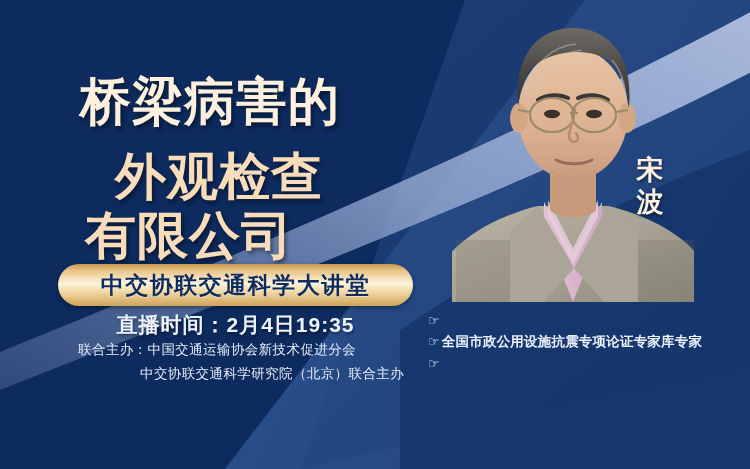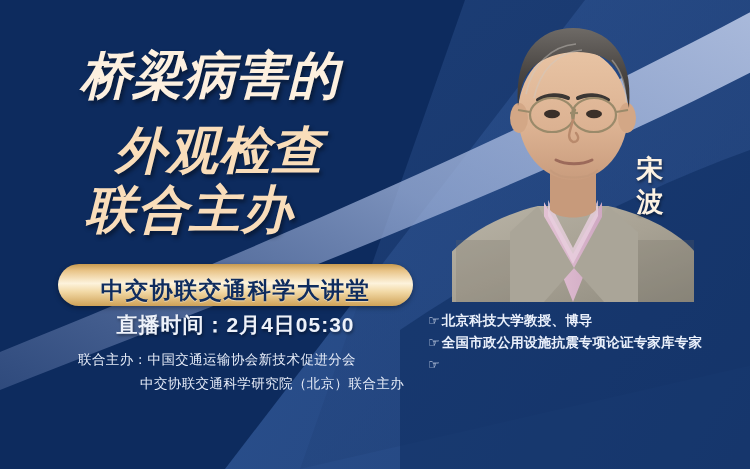--- a/index.html
+++ b/index.html
@@ -36,52 +36,52 @@
   .dark-curve path{fill:#0d2b5e;}
 
   
   .portrait{
     position:absolute;left:452px;top:2px;width:242px;height:300px;
     overflow:hidden;
   }
   .portrait .photo{position:absolute;inset:0;}
 
   
-  .title-block{position:absolute;left:0;top:50px;width:430px;font-style:italic;}
+  .title-block{position:absolute;left:0;top:76px;width:430px;}
   .t-line{
     font-weight:bold;letter-spacing:1px;line-height:1;
     text-shadow:2px 3px 4px rgba(0,0,0,.45);
     white-space:nowrap;
   }
   .t1{font-size:51px;color:#fdf0df;margin-left:80px;}
   .t2{font-size:51px;color:#f9ddba;margin-left:115px;margin-top:24px;}
   .t3{font-size:51px;color:#f9ddba;margin-left:85px;margin-top:8px;}
 
   
   .pill{
     position:absolute;left:58px;top:264px;width:355px;height:42px;
     border-radius:21px;
     background:linear-gradient(180deg,#c79a4f 0%,#e9c488 16%,#fdf3dc 46%,#f2d9a6 66%,#cfa257 100%);
     box-shadow:0 2px 5px rgba(0,0,0,.35);
-    display:flex;align-items:flex-end;justify-content:center;
+    display:flex;align-items:center;justify-content:center;
   }
   .pill span{
     font-size:23px;font-weight:bold;color:#0f2c5e;letter-spacing:1.5px;
     text-shadow:0 1px 0 rgba(255,255,255,.4);
   }
 
   
   .bc-time{
     position:absolute;left:58px;top:311px;width:355px;text-align:center;
     font-size:21px;font-weight:bold;color:#eef2fa;letter-spacing:1px;
     text-shadow:1px 2px 3px rgba(0,0,0,.4);
   }
 
   
-  .orgs{position:absolute;left:78px;top:348px;width:370px;}
+  .orgs{position:absolute;left:78px;top:338px;width:370px;}
   .org-line{
     font-size:13.5px;color:#e6ecf8;line-height:1.75;letter-spacing:.4px;
     white-space:nowrap;
   }
   .org-line.indent{padding-left:62px;}
 
   
   .name-v{
     position:absolute;left:630px;top:155px;width:40px;
     text-align:center;
@@ -195,43 +195,42 @@
 
       <path d="M104,158 C114,163 130,163 140,158" stroke="#9c6a5a" stroke-width="3" fill="none" stroke-linecap="round"></path>
 
       <path d="M98,168 C108,178 136,178 146,168" stroke="#c2977a" stroke-width="2" fill="none" opacity="0.6"></path>
     </svg>
   </div>
 
   <div class="title-block">
     <div class="t-line t1">桥梁病害的</div>
     <div class="t-line t2">外观检查</div>
-    <div class="t-line t3">联合主办</div>
+    <div class="t-line t3">有限公司</div>
   </div>
 
   <div class="pill">
     <span>中交协联交通科学大讲堂</span>
   </div>
 
-  <div class="bc-time">直播时间：2月4日05:30</div>
+  <div class="bc-time">直播时间：2月4日19:35</div>
 
   <div class="orgs">
     <div class="org-line">联合主办：中国交通运输协会新技术促进分会</div>
     <div class="org-line indent">中交协联交通科学研究院（北京）联合主办</div>
   </div>
 
   <div class="name-v">
     <div>宋</div>
     <div>波</div>
   </div>
 
   <div class="creds">
     <div class="cred">
       <span class="bullet">☞</span>
-      <span class="ctext">北京科技大学教授、博导</span>
     </div>
     <div class="cred">
       <span class="bullet">☞</span>
       <span class="ctext">全国市政公用设施抗震专项论证专家库专家</span>
     </div>
     <div class="cred">
       <span class="bullet">☞</span>
     </div>
   </div>
 

